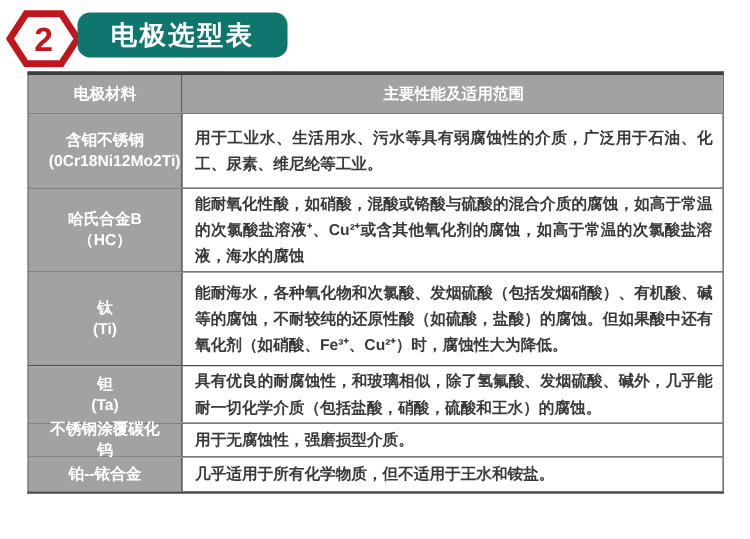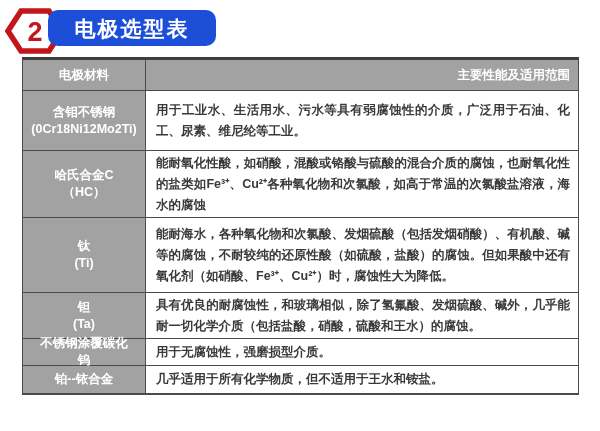--- a/index.html
+++ b/index.html
@@ -10,23 +10,23 @@
     overflow: hidden;
   }
   .page { position: relative; width: 600px; height: 431px; background: #fff; }
 
   
   .badge {
     position: absolute; left: 5px; top: 8px;
     width: 60px; height: 46px; z-index: 1;
   }
   .banner {
-    position: absolute; left: 48px; top: 10px; z-index: 2;
+    position: absolute; left: 62px; top: 10px; z-index: 2;
     width: 168px; height: 36px;
-    background: #1d4ed8;
+    background: #0f766e;
     border-radius: 10px;
     display: flex; align-items: center; justify-content: center;
   }
   .banner .title {
     color: #ffffff; font-size: 21px; font-weight: bold;
     letter-spacing: 2px; line-height: 1;
   }
 
   
   .etable {
@@ -40,40 +40,40 @@
   .trow {
     display: flex; width: 100%;
     border-bottom: 1.5px solid #4b4b4b;
   }
   .trow:last-child { border-bottom: none; }
   .mat-cell {
     width: 123px; flex: 0 0 123px;
     background: #a2a2a2;
     border-right: 1.5px solid #4b4b4b;
     display: flex; flex-direction: column;
-    align-items: center; justify-content: center;
+    justify-content: center;
     text-align: center;
     color: #ffffff; font-weight: bold; font-size: 12.5px;
     line-height: 17px;
     padding: 2px 16px;
   }
   .desc-cell {
     flex: 1 1 auto;
     display: flex; align-items: center;
     padding: 3px 8px 3px 10px;
     color: #3a3a3a; font-weight: bold; font-size: 12.5px;
     line-height: 21px;
     text-align: left; text-align: justify; justify-content: flex-end;
   }
   .desc-cell .desc { width: 100%; }
   .hdr .mat-cell, .hdr .desc-cell {
     background: #a2a2a2;
     color: #ffffff; justify-content: center; text-align: center;
   }
-  .hdr .desc-cell .desc { text-align: right; }
+  .hdr .desc-cell .desc { text-align: center; }
 
   .r-hdr { height: 31px; }
   .r-0 { height: 60px; }
   .r-1 { height: 45px; }
   .r-2 { height: 67px; }
   .r-3 { height: 75px; }
   .r-4 { height: 46px; }
   .r-5 { height: 27px; }
   .r-6 { height: 27px; }
 </style>
@@ -108,25 +108,25 @@
         <span>(0Cr18Ni12Mo2Ti)</span>
       </div>
       <div class="desc-cell">
         <span class="desc">用于工业水、生活用水、污水等具有弱腐蚀性的介质，广泛用于石油、化工、尿素、维尼纶等工业。</span>
       </div>
     </div>
 
 
     <div class="trow r-2">
       <div class="mat-cell">
-        <span>哈氏合金C</span>
+        <span>哈氏合金B</span>
         <span>（HC）</span>
       </div>
       <div class="desc-cell">
-        <span class="desc">能耐氧化性酸，如硝酸，混酸或铬酸与硫酸的混合介质的腐蚀，也耐氧化性的盐类如Fe³⁺、Cu²⁺各种氧化物和次氯酸，如高于常温的次氯酸盐溶液，海水的腐蚀</span>
+        <span class="desc">能耐氧化性酸，如硝酸，混酸或铬酸与硫酸的混合介质的腐蚀，如高于常温的次氯酸盐溶液⁺、Cu²⁺或含其他氧化剂的腐蚀，如高于常温的次氯酸盐溶液，海水的腐蚀</span>
       </div>
     </div>
 
     <div class="trow r-3">
       <div class="mat-cell">
         <span>钛</span>
         <span>(Ti)</span>
       </div>
       <div class="desc-cell">
         <span class="desc">能耐海水，各种氧化物和次氯酸、发烟硫酸（包括发烟硝酸）、有机酸、碱等的腐蚀，不耐较纯的还原性酸（如硫酸，盐酸）的腐蚀。但如果酸中还有氧化剂（如硝酸、Fe³⁺、Cu²⁺）时，腐蚀性大为降低。</span>

